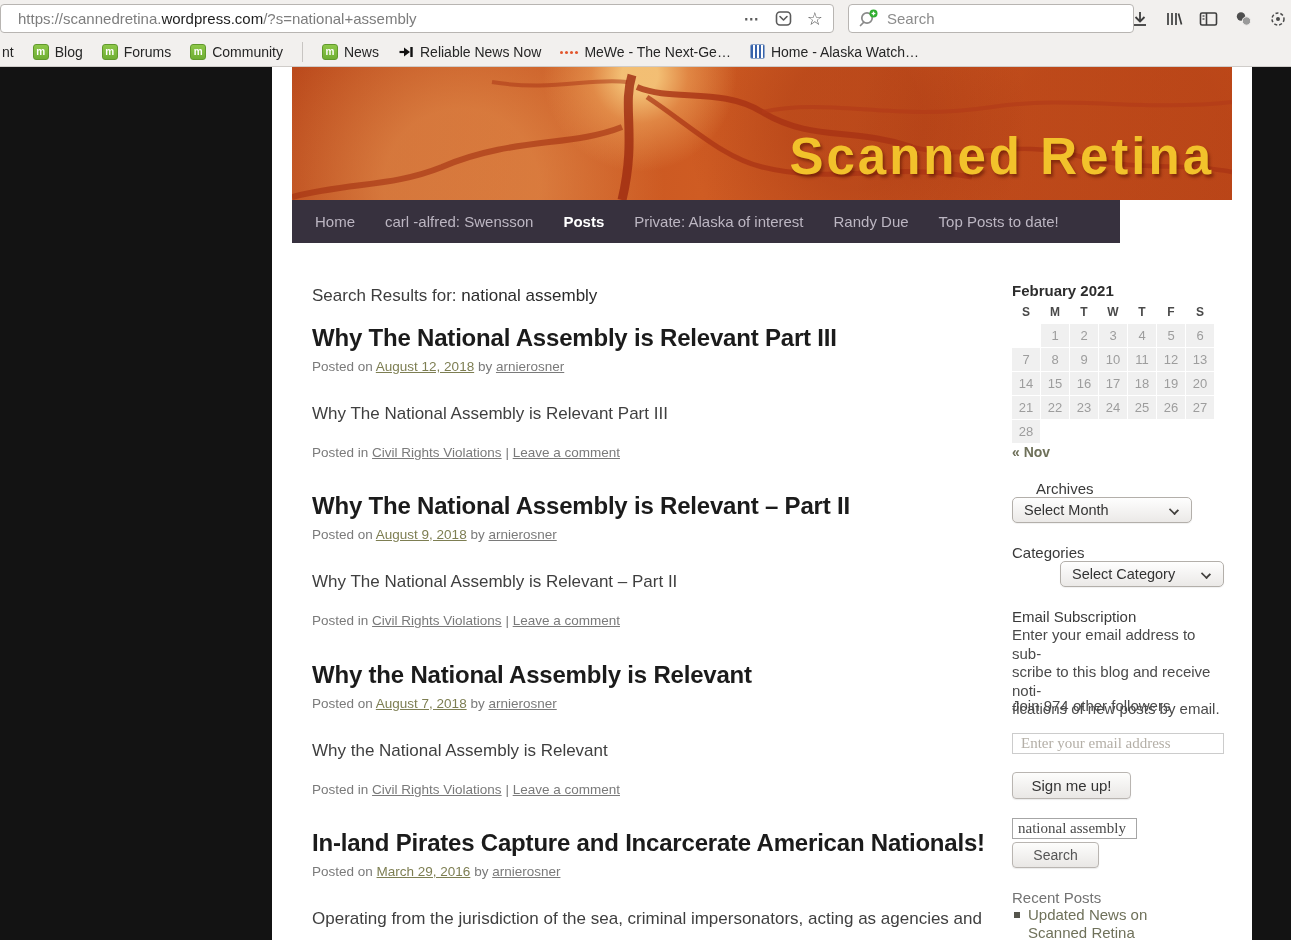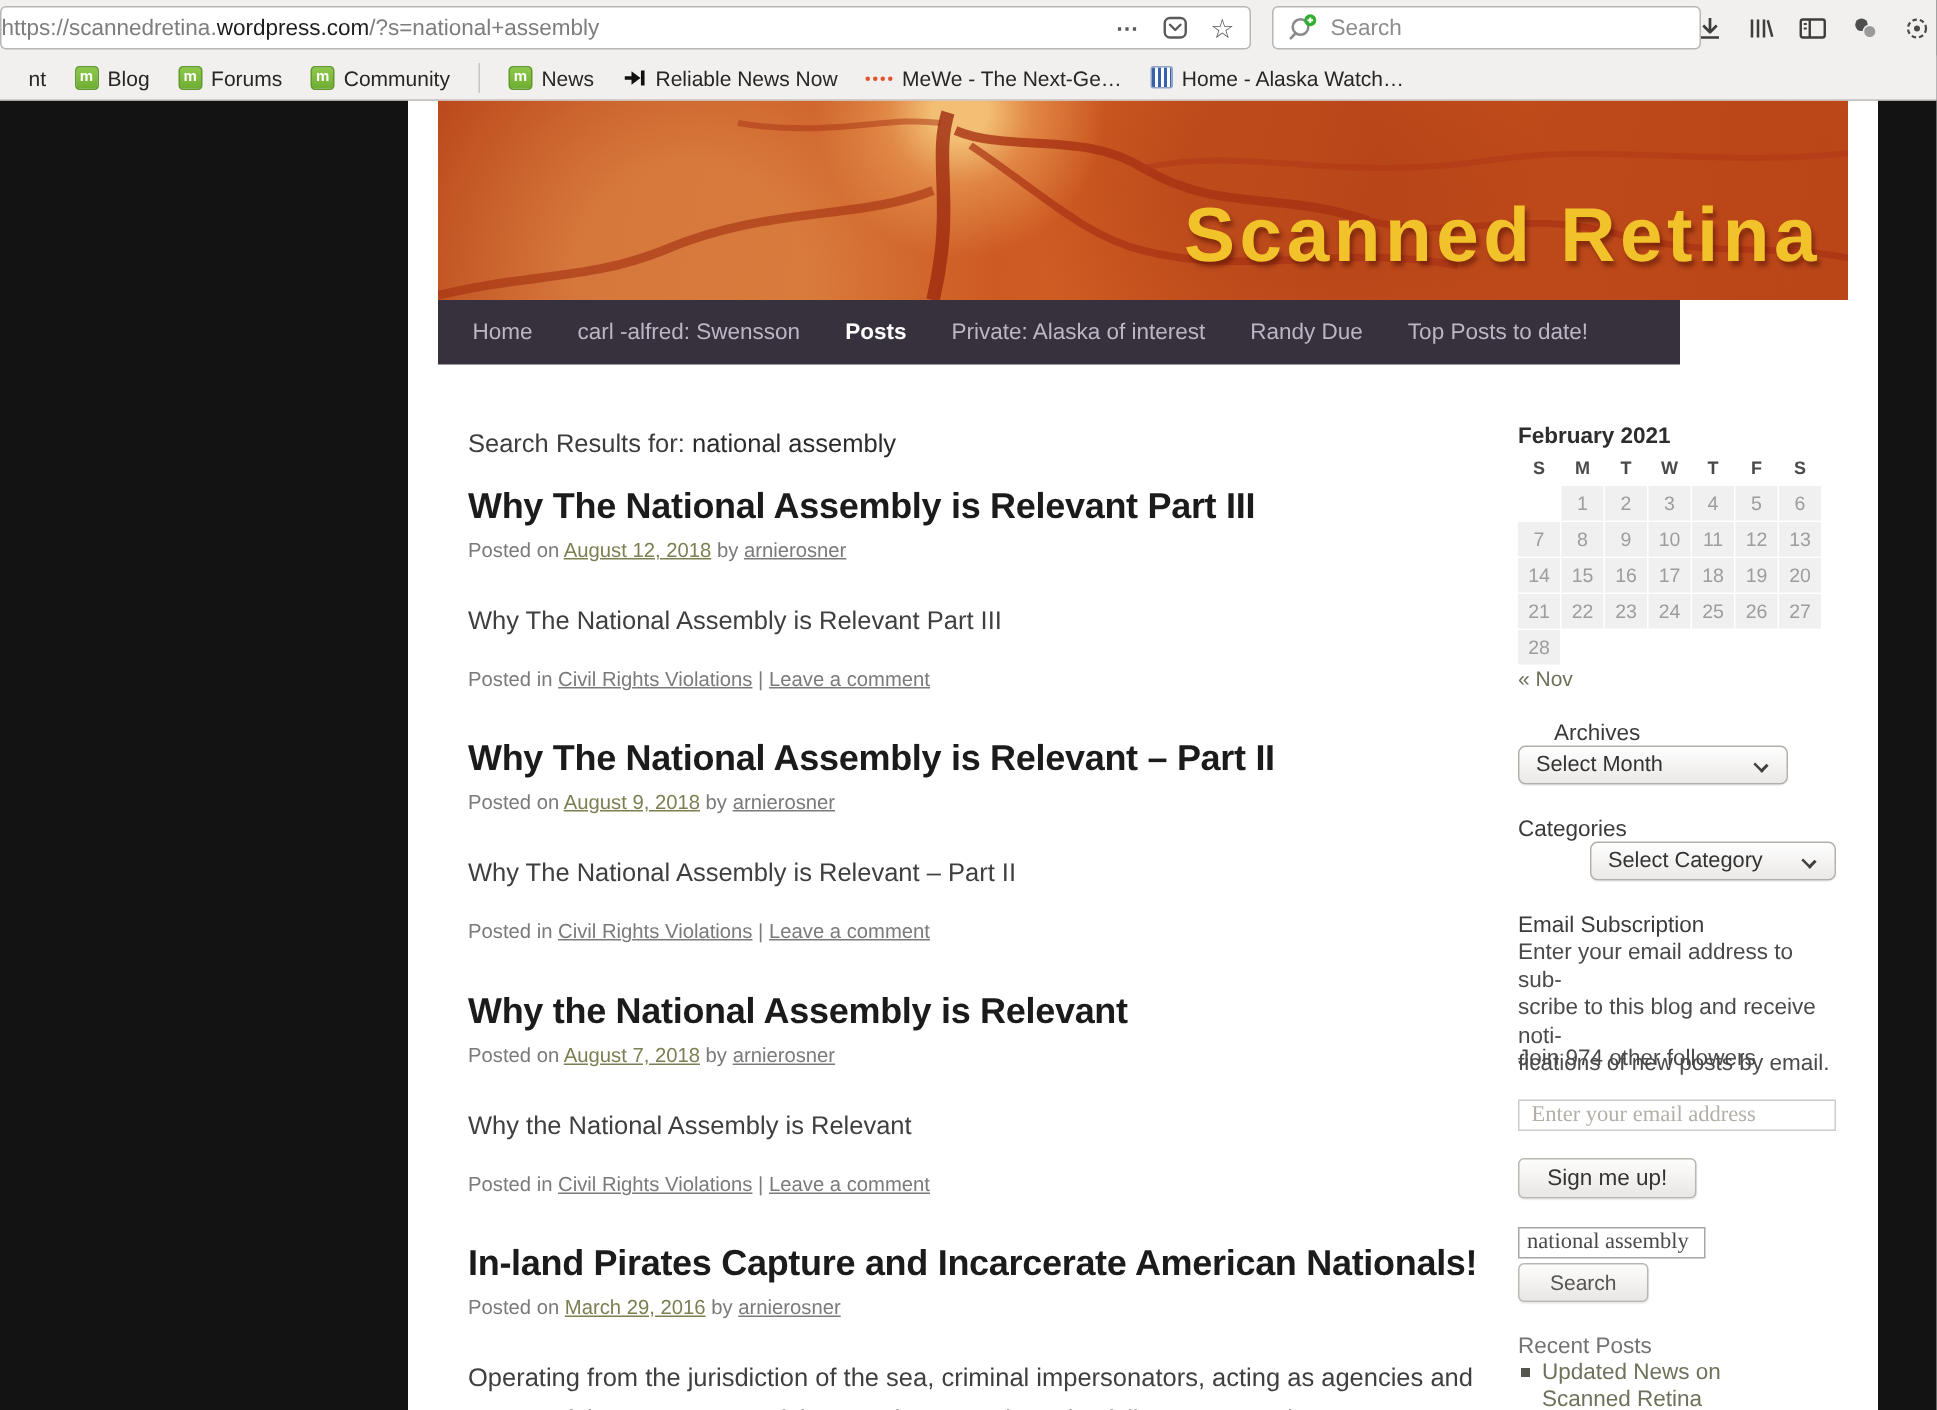--- a/index.html
+++ b/index.html
@@ -3,33 +3,33 @@
 <meta charset="utf-8">
 <style>
   * { margin:0; padding:0; box-sizing:border-box; }
   html,body { width:1291px; height:940px; overflow:hidden; }
   body { position:relative; background:#131313; font-family:"Liberation Sans",sans-serif; }
 
   
   .chrome { position:absolute; top:0; left:0; width:1291px; height:67px; background:#f2f0ee; border-bottom:1px solid #cfccc9; z-index:10; }
   .url-row { position:absolute; top:0; left:0; width:100%; height:37px; }
   .url-bar { position:absolute; left:0; top:4px; width:834px; height:29px; background:#fff; border:1px solid #b8b5b2; border-radius:4px; display:flex; align-items:center; }
-  .url-text { font-size:15px; color:#7d7d7d; white-space:nowrap; }
+  .url-text { margin-left:17px; font-size:15px; color:#7d7d7d; white-space:nowrap; }
   .url-domain { color:#1e1e1e; }
   .url-actions { position:absolute; right:10px; top:0; height:27px; display:flex; align-items:center; gap:15px; }
   .dots { font-size:15px; color:#5a5a5a; letter-spacing:1px; font-weight:bold; }
   .star { font-size:18px; color:#5a5a5a; line-height:1; }
   .search-bar { position:absolute; left:848px; top:4px; width:286px; height:29px; background:#fff; border:1px solid #b8b5b2; border-radius:4px; display:flex; align-items:center; }
   .search-bar input { border:none; outline:none; flex:1; font-size:15px; color:#444; font-family:"Liberation Sans",sans-serif; background:transparent; }
   .search-bar input::placeholder { color:#8c8c8c; }
   .sb-icon { margin:0 8px 0 10px; }
   .chrome-btns { position:absolute; right:4px; top:4px; height:29px; display:flex; align-items:center; gap:16px; }
 
   
-  .bookmarks { position:absolute; top:37px; left:0; width:100%; height:29px; display:flex; align-items:center; gap:19px; padding-left:19px; background:#f2f0ee; }
+  .bookmarks { position:absolute; top:37px; left:0; width:100%; height:29px; display:flex; align-items:center; gap:19px; padding-left:2px; background:#f2f0ee; }
   .bm { display:flex; align-items:center; gap:6px; font-size:14px; color:#262626; white-space:nowrap; }
   .bm-sep { width:1px; height:20px; background:#c8c5c2; }
   .mint-icon { width:16px; height:16px; border-radius:3px; background:linear-gradient(#8ec84a,#6fae33); border:1px solid #61992c; color:#fff; font-weight:bold; font-size:10px; display:flex; align-items:center; justify-content:center; }
   .mint-icon::after { content:"m"; line-height:1; }
   .mewe-icon { width:18px; height:16px; position:relative; }
   .mewe-icon::after { content:""; position:absolute; left:0; top:7px; width:3px; height:3px; border-radius:50%; background:#e2552c; box-shadow:5px 0 0 #e2552c, 10px 0 0 #e2552c, 15px 0 0 #e2552c; }
   .alaska-icon { width:15px; height:15px; border-radius:2px; background:repeating-linear-gradient(90deg,#3662ab 0 2px,#ffffff 2px 4px); border:1px solid #8fa6c9; }
 
   
   .site { position:absolute; top:67px; left:0; width:1291px; height:873px; background:#131313; }
@@ -65,21 +65,21 @@
 
   
   .sidebar { position:absolute; left:740px; top:0; width:214px; }
   .widget-title { font-size:15px; font-weight:bold; color:#2d2d2d; }
   .cal-title { position:absolute; left:0; top:215px; }
   .cal-days { position:absolute; left:0; top:238px; display:grid; grid-template-columns:repeat(7,28px); column-gap:1px; }
   .cal-day { font-size:12px; font-weight:bold; color:#4a4a4a; text-align:center; }
   .cal-grid { position:absolute; left:0; top:257px; display:grid; grid-template-columns:repeat(7,28px); gap:1px; }
   .cal-cell { height:23px; line-height:23px; text-align:center; font-size:13px; color:#9d9d9d; background:#f0f0f0; }
   .cal-cell.empty { background:transparent; }
-  .prev-month { position:absolute; left:0; top:377px; font-size:14px; color:#6e7059; cursor:pointer; }
+  .prev-month { position:absolute; left:0; top:377px; font-size:14px; color:#6e7059; cursor:pointer;font-weight:bold; }
 
   .archives-title { position:absolute; left:0; top:413px; font-weight:normal; color:#3a3a3a;margin-left:24px; }
   .select { position:absolute; height:26px; border:1px solid #b3afaa; border-radius:5px; background:linear-gradient(#fefefe,#ebe9e7); display:flex; align-items:center; padding-left:11px; font-size:14.5px; color:#333; cursor:pointer; box-shadow:0 1px 1px rgba(0,0,0,.06); }
   .select-month { left:0; top:430px; width:180px; }
   .select-cat { left:0; top:494px; width:164px;margin-left:48px; }
   .chev { position:absolute; right:13px; top:8px; width:8px; height:8px; border-right:2px solid #413f3c; border-bottom:2px solid #413f3c; transform:rotate(45deg) scaleY(.8); }
   .cats-title { position:absolute; left:0; top:477px; font-weight:normal; color:#3a3a3a; }
 
   .email-title { position:absolute; left:0; top:541px; font-weight:normal; color:#3a3a3a; }
   .email-desc { position:absolute; left:0; top:559px; width:214px; font-size:15px; line-height:18.5px; color:#4a4a4a; white-space:pre-line; }

